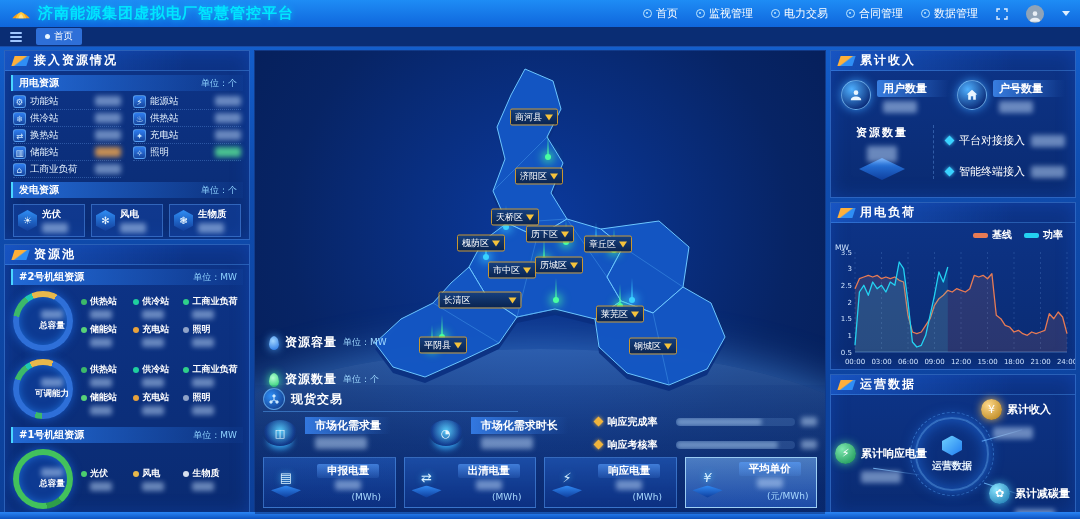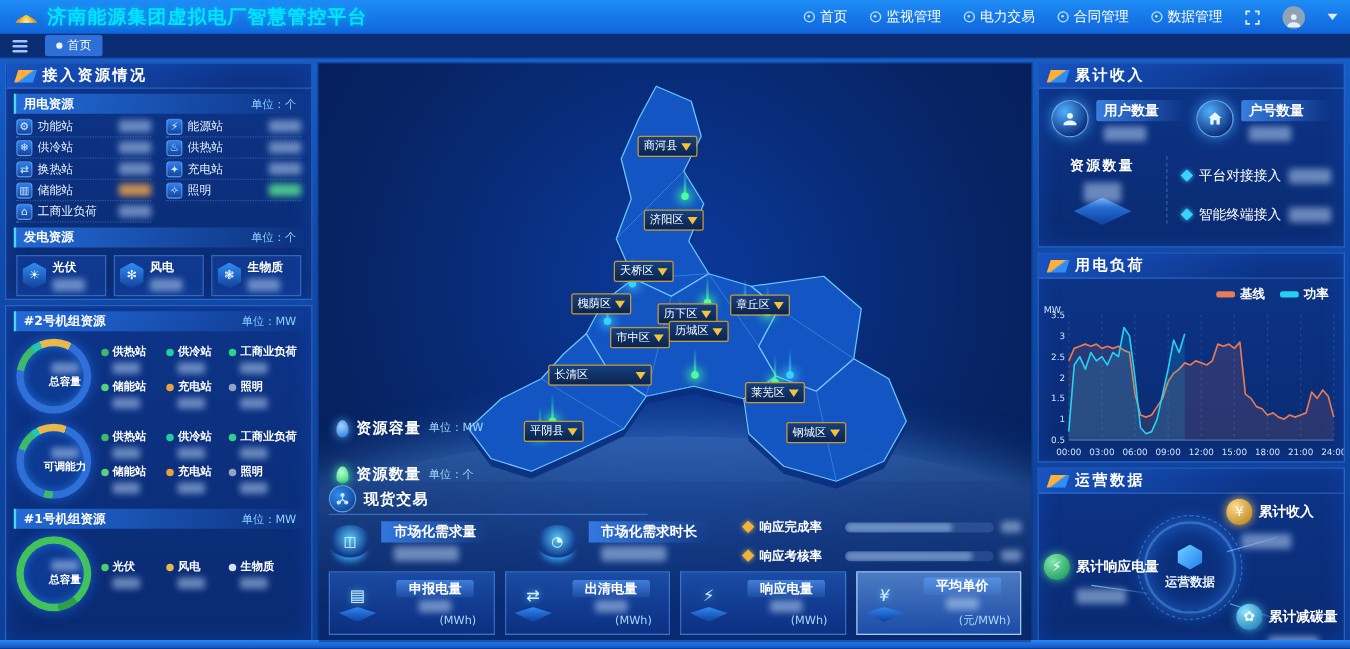--- a/index.html
+++ b/index.html
@@ -357,20 +357,24 @@
               <span class="hex">❃</span>
               <div class="gcol">
                 <span class="glab">生物质</span>
                 <span class="bv"></span>
               </div>
             </div>
         </div>
       </section>
 
       <section class="panel" style="flex:1;">
+        <div class="phead">
+            <span class="ph-acc"></span>
+            <span class="ph-t">资源池</span>
+          </div>
         <div class="shead">
             <span class="sh-t">#2号机组资源</span>
             <span class="sh-u">单位：MW</span>
           </div>
         <div class="drow">
           <div class="donut d2a">
               <span class="bv sm"></span>
               <span class="dlab">总容量</span>
             </div>
           <div class="lgrid">
@@ -549,21 +553,21 @@
           <i class="tri"></i>
         </span>
       <span class="dtag" style="left:260px;top:166px;">
           <span>天桥区</span>
           <i class="tri"></i>
         </span>
       <span class="dtag" style="left:226px;top:192px;">
           <span>槐荫区</span>
           <i class="tri"></i>
         </span>
-      <span class="dtag" style="left:295px;top:200px;">
+      <span class="dtag" style="left:295px;top:183px;">
           <span>历下区</span>
           <i class="tri"></i>
         </span>
       <span class="dtag" style="left:353px;top:193px;">
           <span>章丘区</span>
           <i class="tri"></i>
         </span>
       <span class="dtag" style="left:304px;top:214px;">
           <span>历城区</span>
           <i class="tri"></i>

